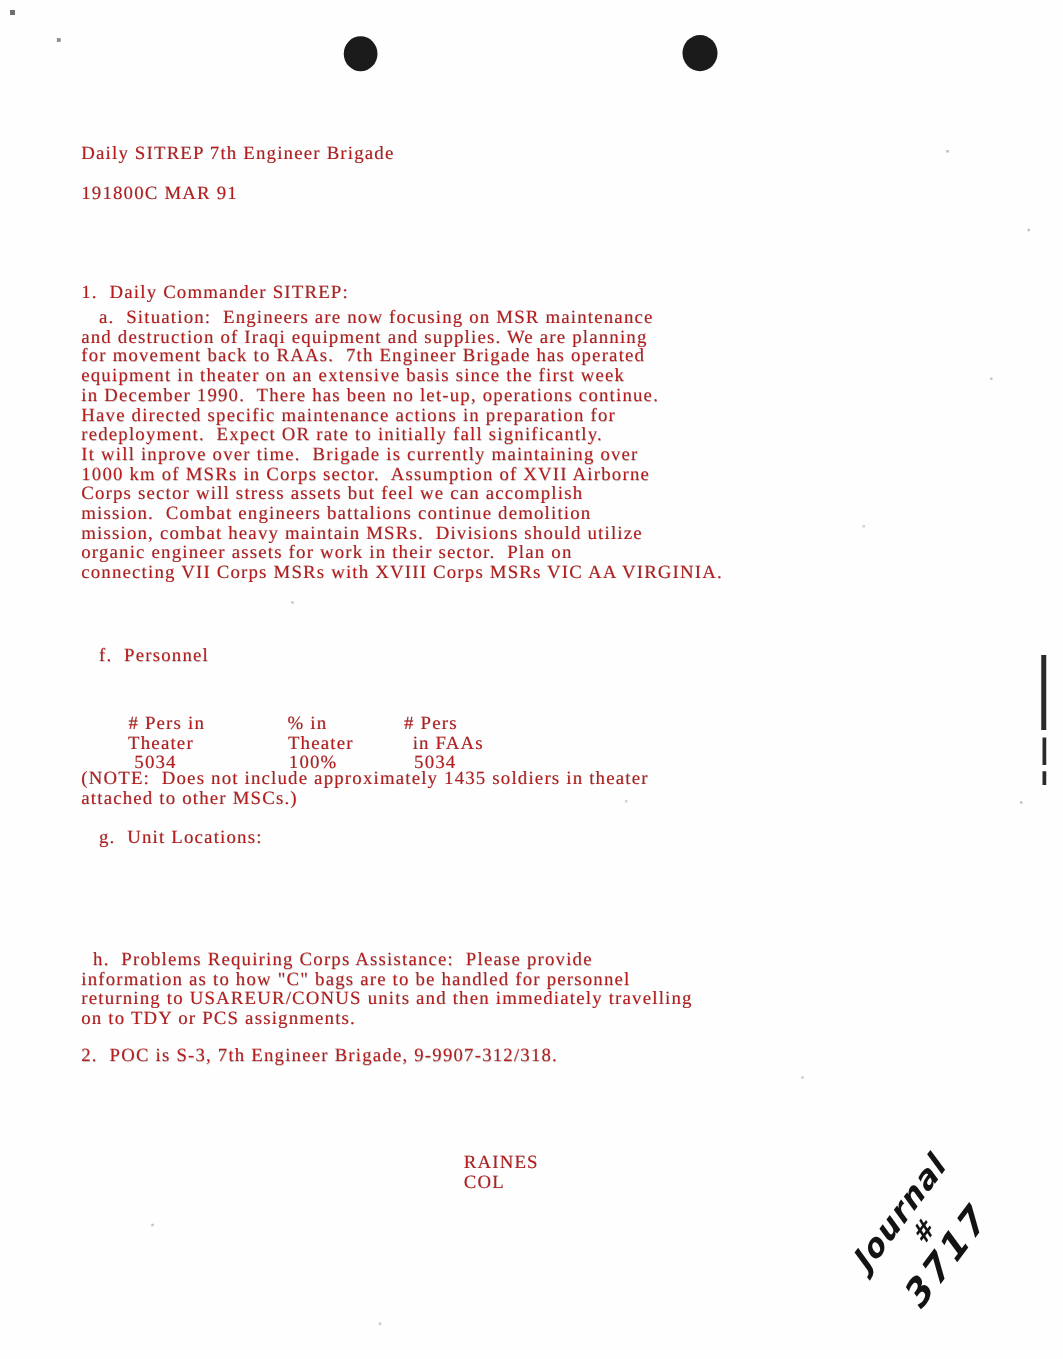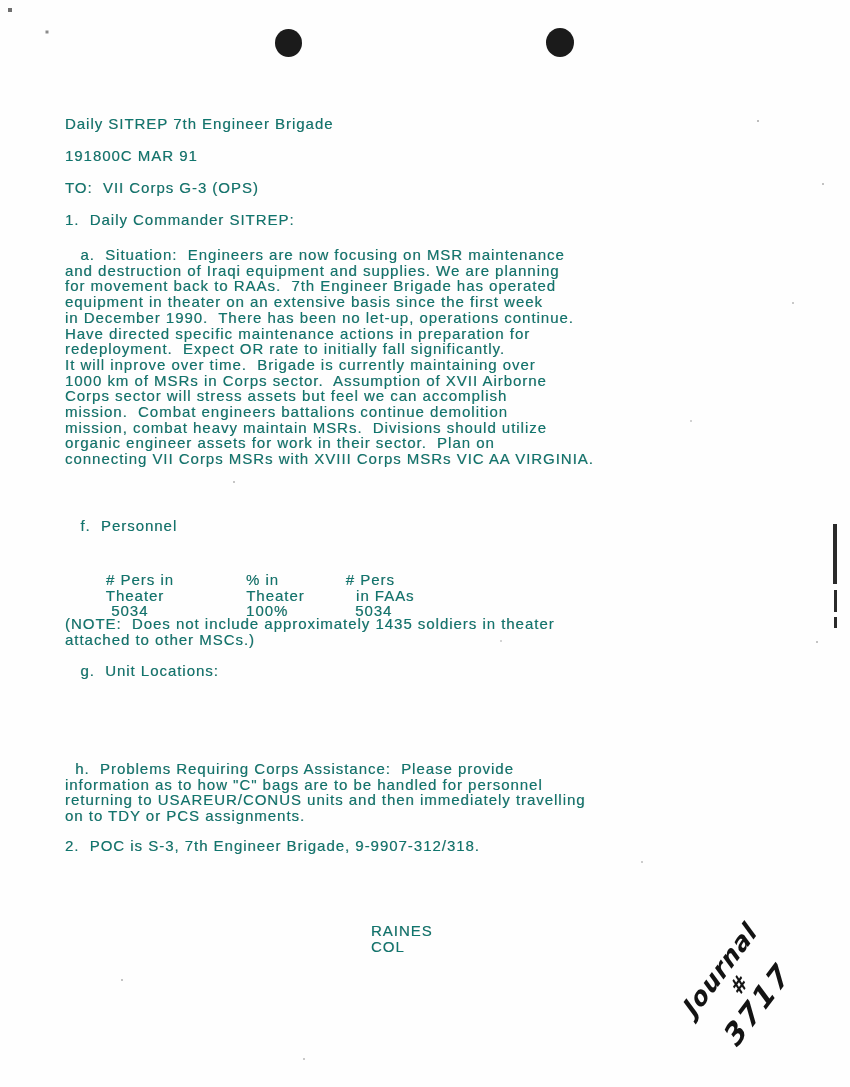--- a/index.html
+++ b/index.html
@@ -8,25 +8,25 @@
     position: relative;
     width: 850px;
     height: 1087px;
     background: #fefefe;
     overflow: hidden;
     font-family: "DejaVu Sans Mono", monospace;
   }
   .typed {
     position: absolute;
     left: 65px;
-    font-family: Liberation Sans, sans-serif;
+    font-family: Liberation Serif, serif;
     font-size: 15px;
     letter-spacing: 0.97px;
     line-height: 15.7px;
-    color: #0f766e;
+    color: #b91c1c;
     white-space: pre;
     text-shadow: 0.4px 0.4px 0 rgba(62,62,62,0.30), -0.3px 0 0 rgba(62,62,62,0.18);
   }
   .punch-hole {
     position: absolute;
     background: #1b1b1b;
     border-radius: 50%;
   }
   .hole-left  { left: 275px; top: 29px; width: 27px; height: 28px; }
   .hole-right { left: 546px; top: 28px; width: 28px; height: 29px; }
@@ -72,22 +72,21 @@
 <body>
 
 <div class="page">
 
   <div class="punch-hole hole-left"></div>
   <div class="punch-hole hole-right"></div>
   <div class="scan-noise"></div>
 
   <pre class="typed" style="top:116px">Daily SITREP 7th Engineer Brigade</pre>
   <pre class="typed" style="top:148px">191800C MAR 91</pre>
-  <pre class="typed" style="top:180px">TO:  VII Corps G-3 (OPS)</pre>
-  <pre class="typed" style="top:212px">1.  Daily Commander SITREP:</pre>
+  <pre class="typed" style="top:227px">1.  Daily Commander SITREP:</pre>
   <pre class="typed" style="top:247px">   a.  Situation:  Engineers are now focusing on MSR maintenance
 and destruction of Iraqi equipment and supplies. We are planning
 for movement back to RAAs.  7th Engineer Brigade has operated
 equipment in theater on an extensive basis since the first week
 in December 1990.  There has been no let-up, operations continue.
 Have directed specific maintenance actions in preparation for
 redeployment.  Expect OR rate to initially fall significantly.
 It will inprove over time.  Brigade is currently maintaining over
 1000 km of MSRs in Corps sector.  Assumption of XVII Airborne
 Corps sector will stress assets but feel we can accomplish

